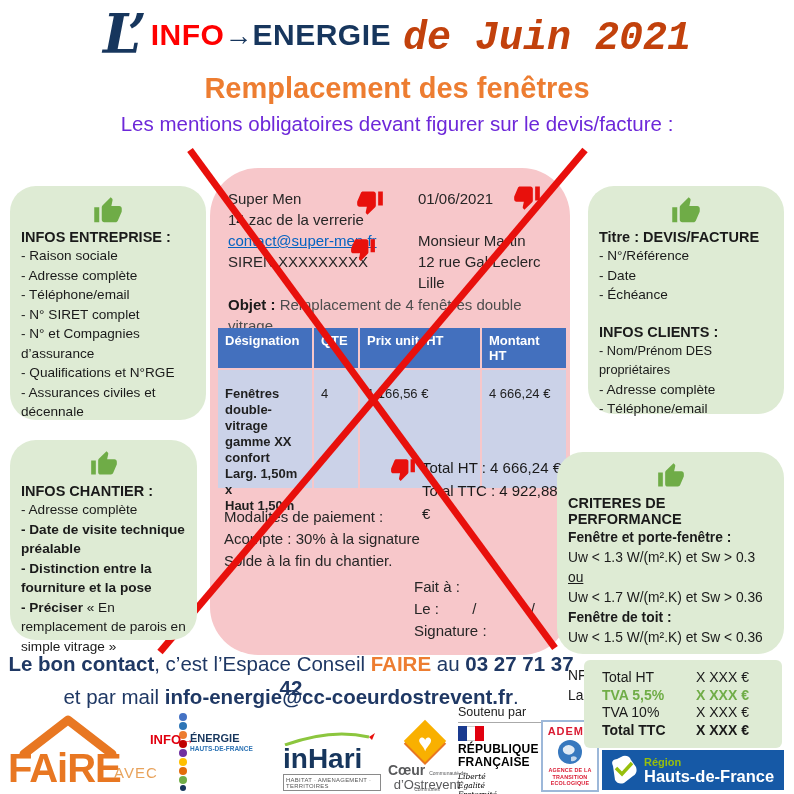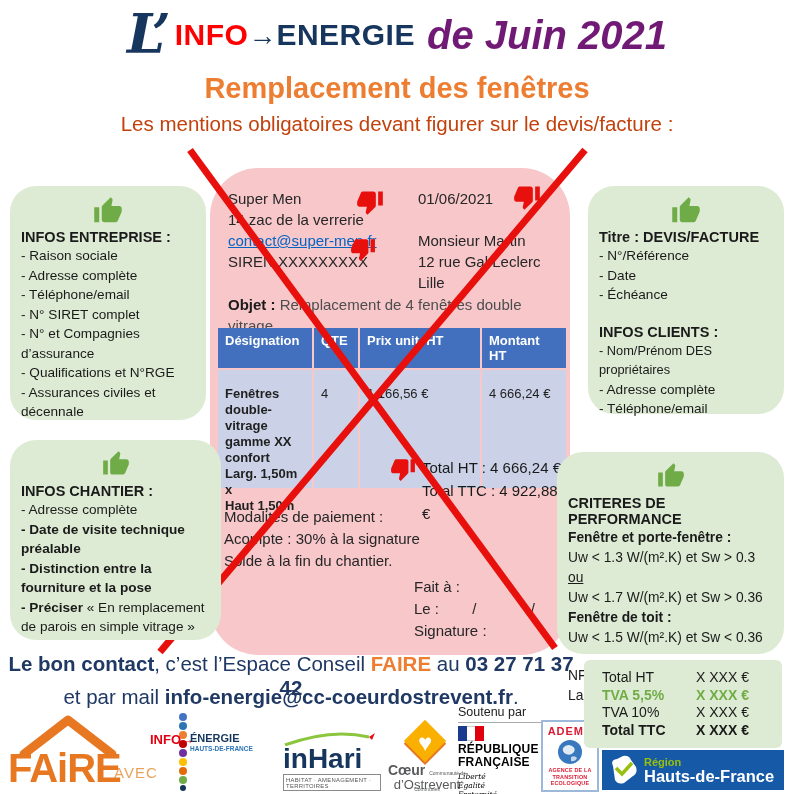--- a/index.html
+++ b/index.html
@@ -6,27 +6,27 @@
   .page{position:relative;width:794px;height:794px;background:#fff;overflow:hidden;
         font-family:"Liberation Sans",sans-serif;color:#1a1a1a;}
 
   
   .masthead{position:absolute;top:2px;left:0;width:100%;text-align:center;white-space:nowrap;}
   .script-l{font-family:"DejaVu Serif",serif;font-style:italic;font-weight:bold;
             font-size:54px;color:#17365D;vertical-align:-8px;margin-right:4px;}
   .mh-info{color:#FF0000;font-weight:bold;font-size:30px;letter-spacing:.5px;}
   .mh-arrow{color:#17365D;font-weight:bold;font-size:28px;}
   .mh-energie{color:#17365D;font-weight:bold;font-size:30px;letter-spacing:.5px;}
-  .script-date{font-family:Liberation Sans, sans-serif;font-style:italic;font-weight:bold;
-               font-size:40px;color:#701a75;margin-left:12px;vertical-align:-4px;}
+  .script-date{font-family:Liberation Mono, monospace;font-style:italic;font-weight:bold;
+               font-size:40px;color:#c2410c;margin-left:12px;vertical-align:-4px;}
 
   .main-title{position:absolute;top:72px;left:0;width:100%;text-align:center;
               font-size:29px;font-weight:bold;color:#ED7D31;}
   .subtitle{position:absolute;top:112px;left:0;width:100%;text-align:center;
-            font-size:20.5px;color:#c2410c;}
+            font-size:20.5px;color:#6d28d9;}
 
   
   .invoice{position:absolute;left:210px;top:168px;width:360px;height:487px;
            background:#F7C7CA;border-radius:48px;z-index:1;}
   .invoice .abs{position:absolute;}
   .inv-text{font-size:15px;line-height:21px;color:#262626;}
   .pre{white-space:pre-line;}
   .prew{white-space:pre-wrap;}
   .inv-email{color:#0563C1;text-decoration:underline;font-size:15px;line-height:21px;}
   .objet-label{font-weight:bold;color:#1a1a1a;}
@@ -53,21 +53,21 @@
   .gbox{position:absolute;background:#DEEBD4;border-radius:26px;z-index:3;
         padding:6px 11px;box-sizing:border-box;color:#1a1a1a;}
   .gbox .thumb-row{text-align:center;height:32px;padding-top:4px;}
   .gbox h3{font-size:14.5px;margin:1px 0;font-weight:bold;}
   .gbox p{font-size:13.6px;margin:0;line-height:19.5px;}
   .gbox p.b{font-weight:bold;}
   .gbox .gap{height:18px;}
   .u{text-decoration:underline;}
   #box-entreprise{left:10px;top:186px;width:196px;height:234px;}
   #box-titre{left:588px;top:186px;width:196px;height:228px;}
-  #box-chantier{left:10px;top:440px;width:211px;height:200px;}
+  #box-chantier{left:10px;top:440px;width:187px;height:200px;}
   #box-criteres{left:557px;top:452px;width:227px;height:202px;}
   #box-criteres p{font-size:13.8px;line-height:20px;}
 
   
   .contact{position:absolute;left:0;width:582px;text-align:center;
            font-size:20.5px;color:#1F3864;}
   #contact1{top:652px;}
   #contact2{top:685px;}
   .contact .b{font-weight:bold;}
   .contact .orange{color:#ED7D31;font-weight:bold;}

